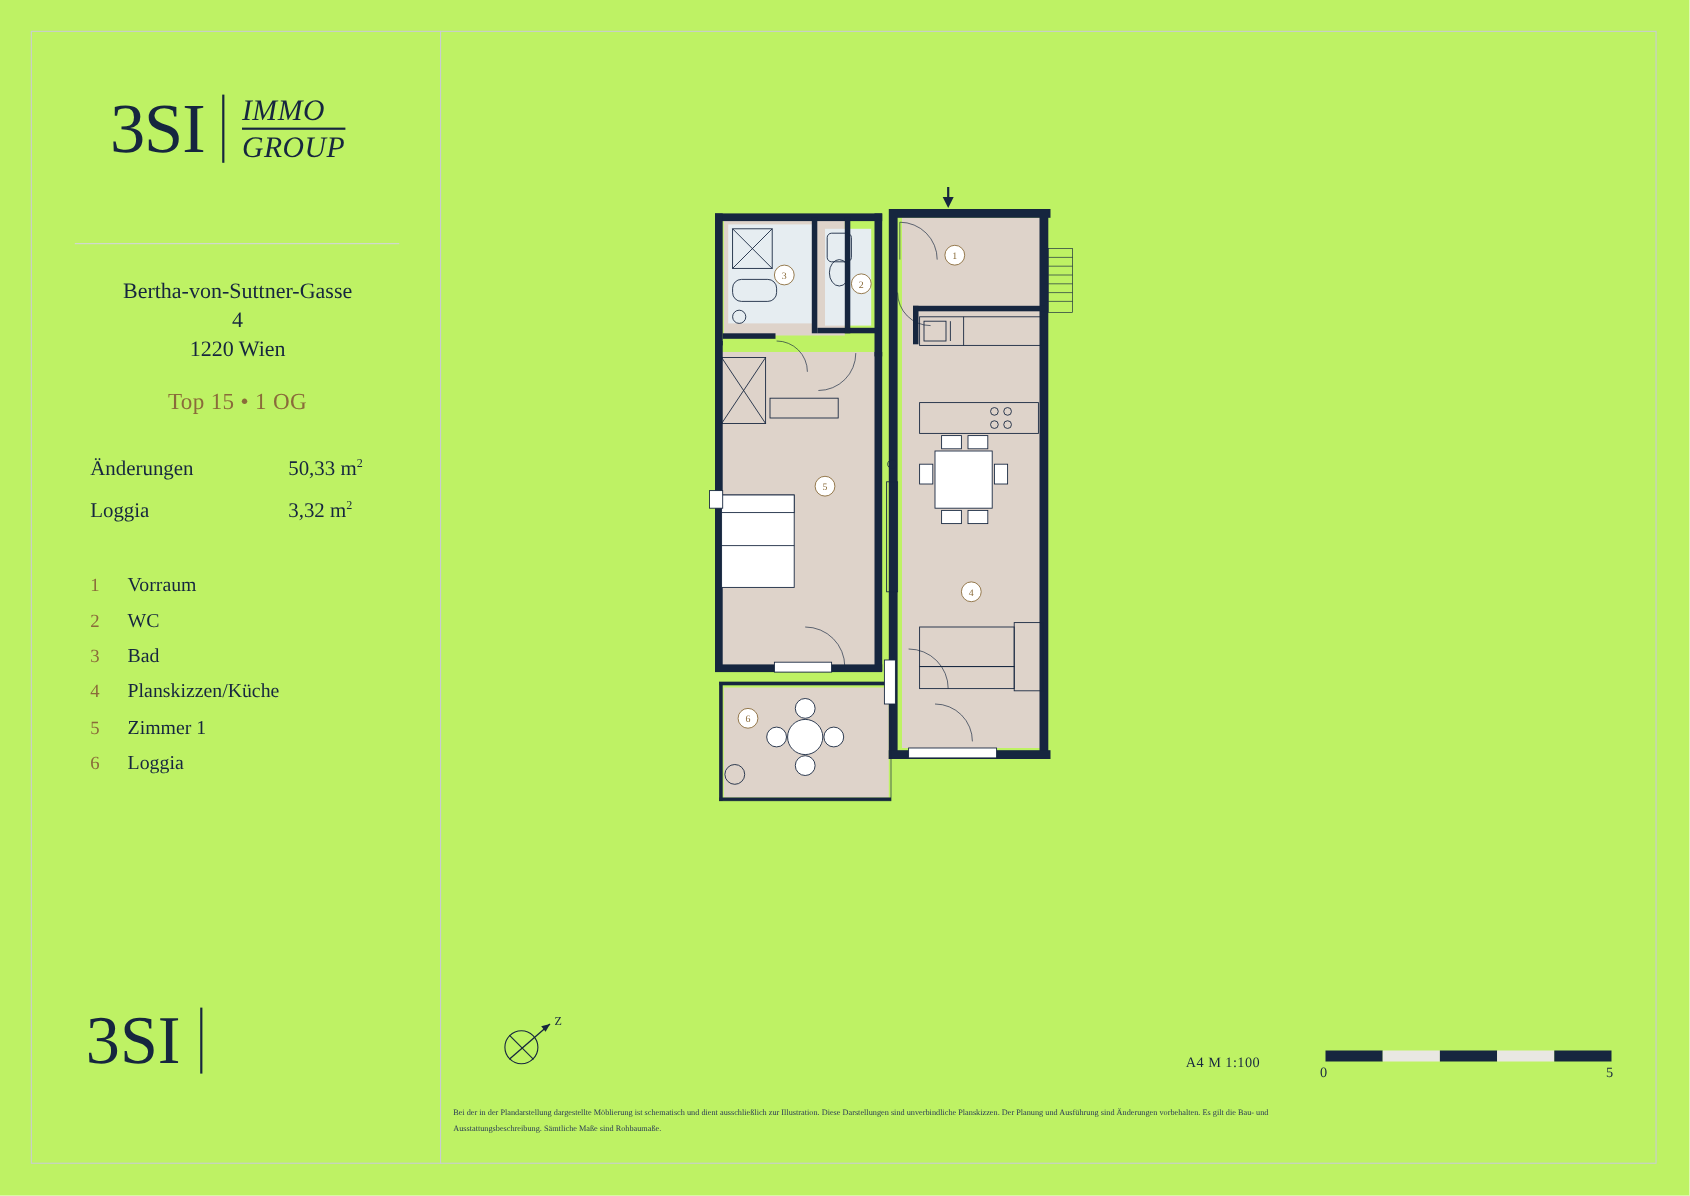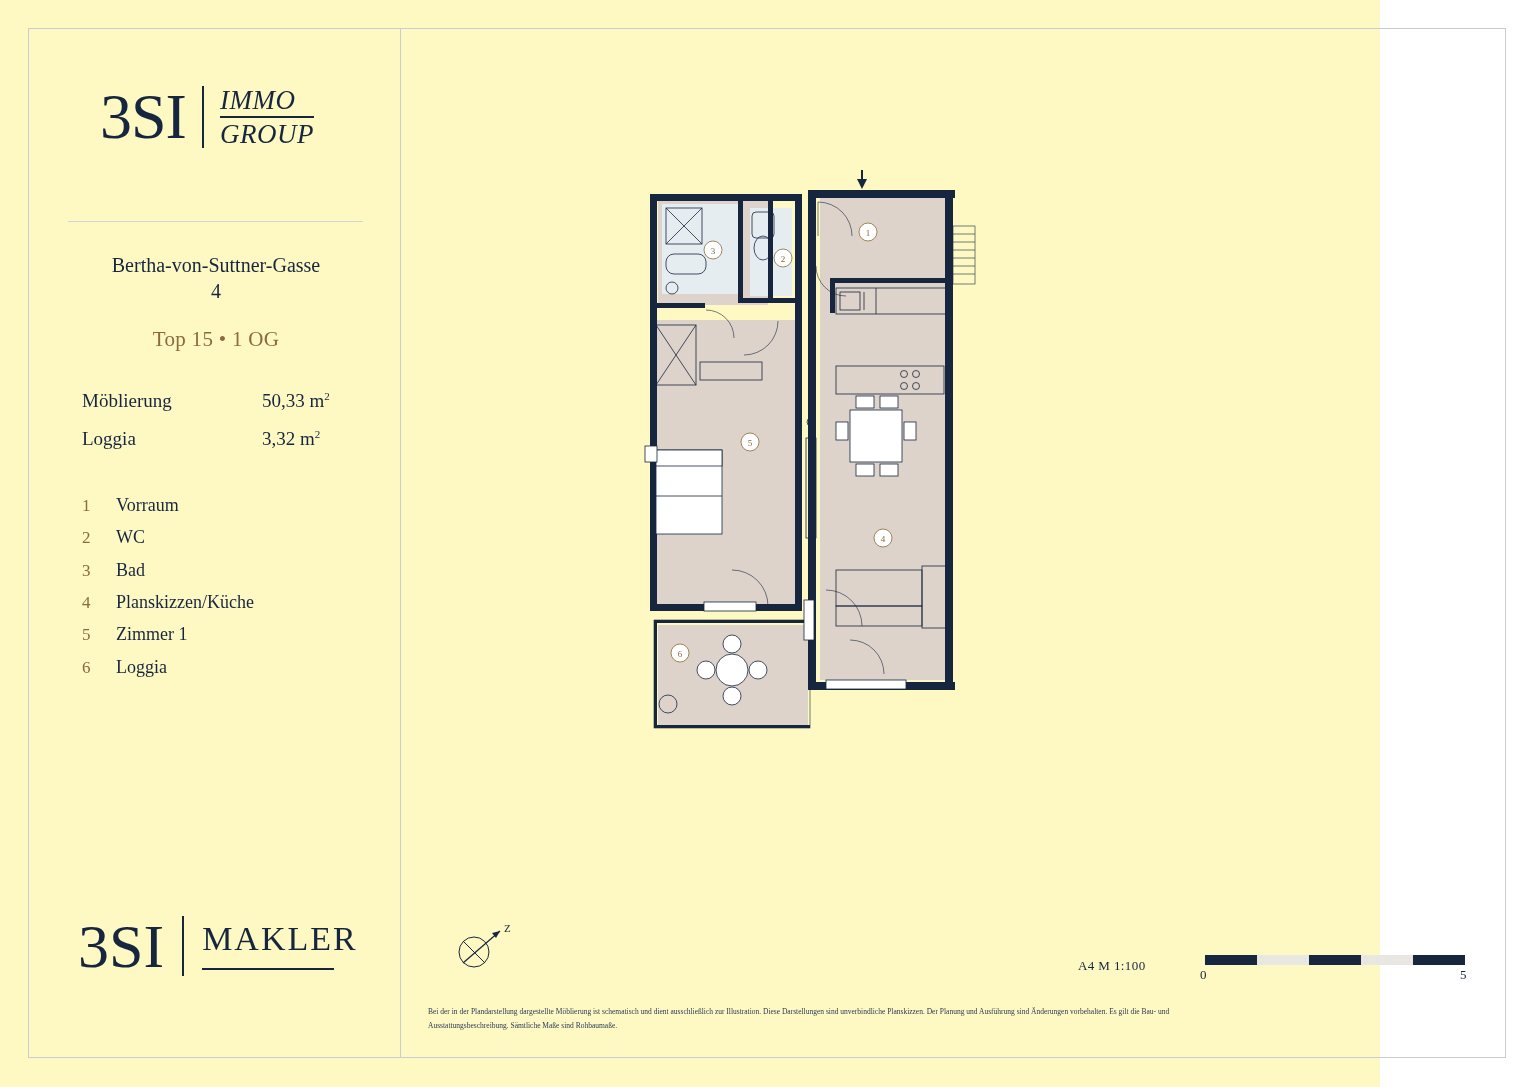--- a/index.html
+++ b/index.html
@@ -1,17 +1,17 @@
 <!DOCTYPE html>
 <html><head>
 <meta charset="utf-8">
 <style>
   html,body{margin:0;padding:0;background:#ffffff;}
   body{width:1536px;height:1087px;font-family:"Liberation Serif",serif;color:#1b2a44;}
-  .sheet{position:relative;width:1380px;height:1087px;background:#fef9c3;}
+  .sheet{position:relative;width:1536px;height:1087px;background:#bef264;}
   .page-border{position:absolute;left:28px;top:28px;width:1478px;height:1030px;border:1px solid #c9ccd1;box-sizing:border-box;}
   .vdivider{position:absolute;left:400px;top:28px;width:1px;height:1030px;background:#c9ccd1;}
 
   
   .left{position:absolute;left:60px;top:60px;width:330px;}
   .logo-top{position:relative;height:90px;margin-top:25px;margin-left:40px;}
   .logo-3si{font-family:"Liberation Serif",serif;font-size:64px;letter-spacing:-1px;color:#16263f;line-height:1;display:inline-block;vertical-align:middle;}
   .logo-bar{display:inline-block;width:2px;height:62px;background:#16263f;margin:0 12px 0 12px;vertical-align:middle;}
   .logo-right{display:inline-block;vertical-align:middle;line-height:1.04;font-style:italic;}
   .logo-right .l1{font-size:27px;letter-spacing:.5px;color:#16263f;}
@@ -43,21 +43,21 @@
 
   
   .compass{position:absolute;left:452px;top:918px;width:66px;height:60px;}
   .scale-label{position:absolute;left:1078px;top:958px;font-size:13px;color:#16263f;letter-spacing:.4px;}
   .scalebar{position:absolute;left:1205px;top:955px;width:260px;height:10px;}
   .sb-seg{position:absolute;top:0;height:10px;}
   .sb-dark{background:#16263f;}
   .sb-light{background:#e9e7e2;}
   .sb-0{position:absolute;left:1200px;top:967px;font-size:13px;color:#16263f;}
   .sb-5{position:absolute;left:1460px;top:967px;font-size:13px;color:#16263f;}
-  .disclaimer{position:absolute;left:428px;top:1005px;width:790px;font-size:7.5px;line-height:1.85;color:#2a3a55;font-family:"Liberation Serif",serif;}
+  .disclaimer{position:absolute;left:412px;top:1005px;width:790px;font-size:7.5px;line-height:1.85;color:#2a3a55;font-family:"Liberation Serif",serif;}
 
   
   .plan{position:absolute;left:640px;top:170px;width:360px;height:570px;}
   .plan svg{display:block;}
 </style>
 </head>
 <body>
 
 <div class="sheet">
   <div class="page-border"></div>
@@ -73,27 +73,28 @@
         <div class="rule"></div>
         <div class="l2">GROUP</div>
       </span>
     </div>
 
     <div class="hr"></div>
 
     <div class="addr">
       <div>Bertha-von-Suttner-Gasse</div>
       <div>4</div>
+      <div>1220 Wien</div>
     </div>
 
     <div class="top-og">Top 15 • 1 OG</div>
 
     <div class="areas">
       <div class="area-row">
-        <span>Möblierung</span>
+        <span>Änderungen</span>
         <span class="val"><span>50,33 m</span><sup>2</sup></span>
       </div>
       <div class="area-row">
         <span>Loggia</span>
         <span class="val"><span>3,32 m</span><sup>2</sup></span>
       </div>
     </div>
 
     <div class="legend">
       <div class="leg-row">
@@ -119,24 +120,20 @@
       <div class="leg-row">
         <span class="leg-num">6</span>
         <span class="leg-lab">Loggia</span>
       </div>
     </div>
   </div>
 
   <div class="logo-bottom">
     <span class="mk-3si">3SI</span>
     <span class="mk-bar"></span>
-    <span class="mk-right">
-      <div class="mk-word">MAKLER</div>
-      <div class="mk-rule"></div>
-    </span>
   </div>
 
   <div class="compass">
     <svg width="66" height="60" viewBox="0 0 66 60">
       <circle cx="22" cy="34" r="15" fill="none" stroke="#16263f" stroke-width="1"></circle>
       <line x1="11" y1="45" x2="48" y2="13" stroke="#16263f" stroke-width="1.2"></line>
       <polygon points="48,13 40,15 44,20" fill="#16263f"></polygon>
       <line x1="11" y1="23" x2="33" y2="45" stroke="#16263f" stroke-width="1"></line>
       <text x="52" y="14" font-family="Liberation Serif, serif" font-size="11" fill="#16263f">Z</text>
     </svg>

